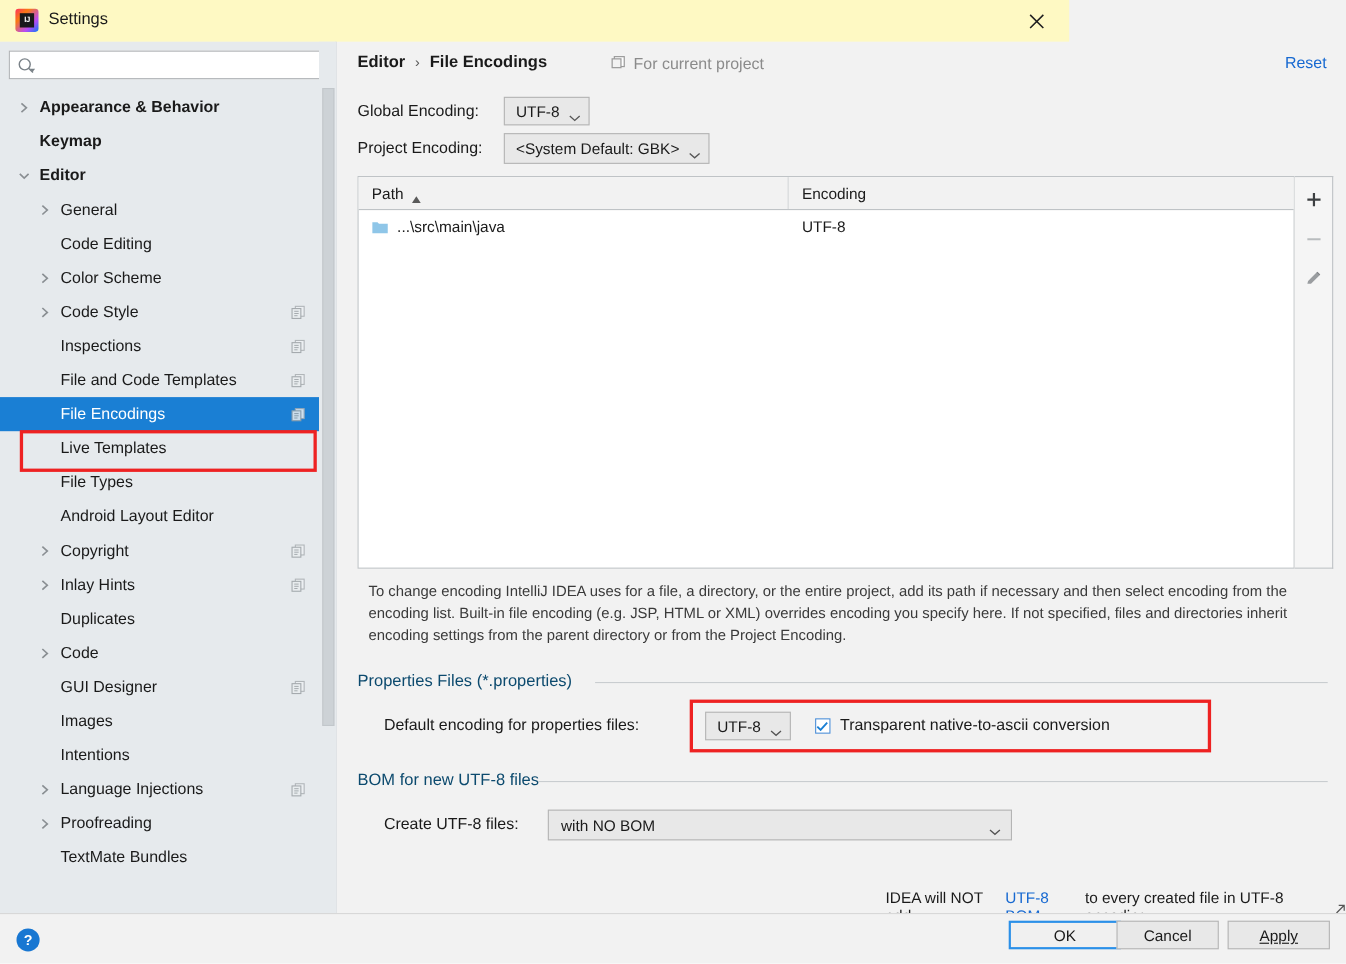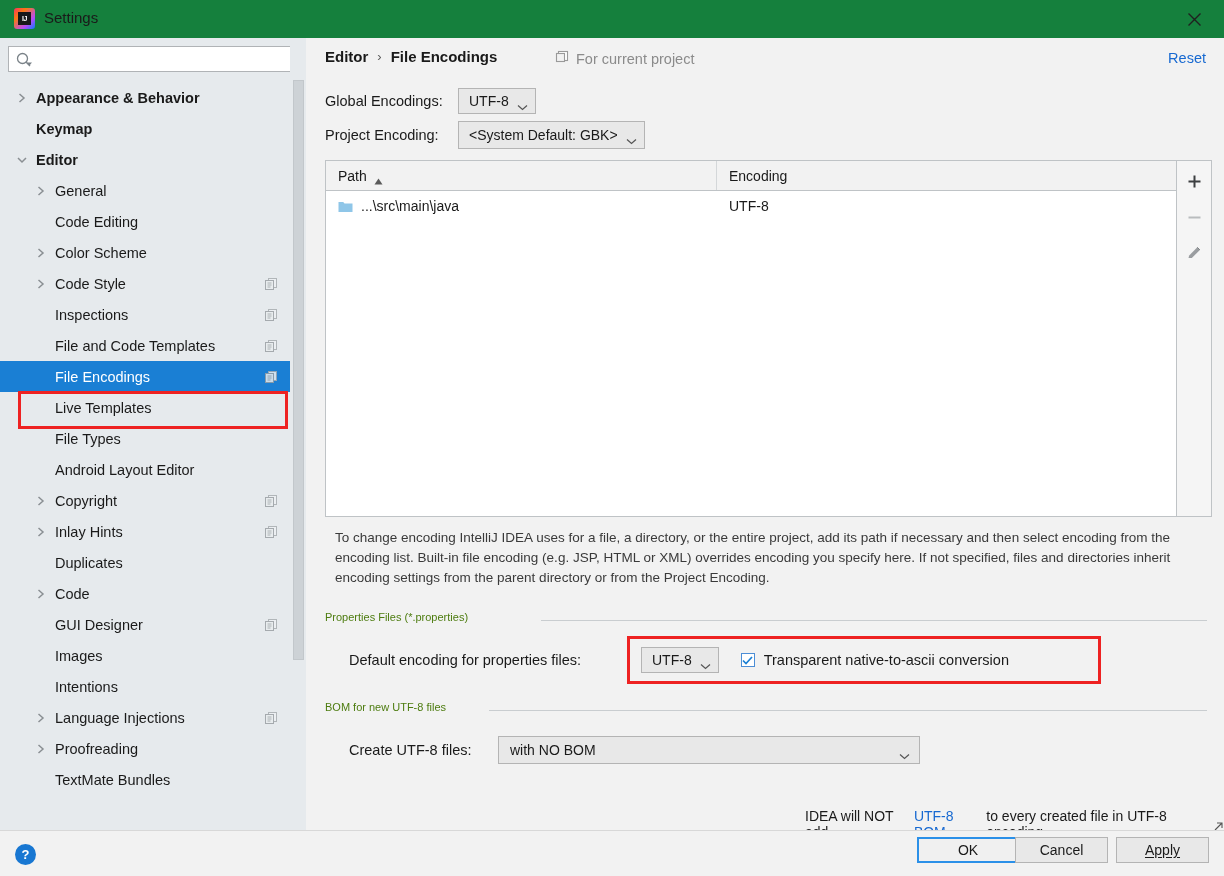--- a/index.html
+++ b/index.html
@@ -10,22 +10,22 @@
     overflow: hidden;
   }
   #app {
     position: relative;
     width: 1224px; height: 876px;
     background: #f2f2f2;
   }
 
   
   .titlebar {
-    position: absolute; left: 0; top: 0; width: 1224px; height: 38px;
-    background: #15803d;
+    position: absolute; left: 0; top: 0; width: 972px; height: 38px;
+    background: #fef9c3;
     display: flex; align-items: center;
   }
   .logo {
     position: absolute; left: 14px; top: 8px;
     width: 21px; height: 21px;
     border-radius: 3px;
     background: linear-gradient(135deg, #fe315d 0%, #f97a12 30%, #b74af7 70%, #087cfa 100%);
     display: flex; align-items: center; justify-content: center;
     overflow: hidden;
   }
@@ -173,21 +173,21 @@
     cursor: pointer;
   }
 
   .desc {
     position: absolute; left: 28px; top: 490px; width: 872px;
     font-size: 13.5px; line-height: 20px; color: #3a3a3a;
   }
 
   
   .group-title {
-    position: absolute; font-size: 11px; color: #4d7c0f;
+    position: absolute; font-size: 15px; color: #0c4a6e;
     background: #f2f2f2; padding-right: 9px; text-align: center;
   }
   .group-line {
     position: absolute; height: 1px; background: #c9cdd0;
   }
 
   .checkbox-row { display: inline-flex; align-items: center; gap: 9px; cursor: pointer; }
   .cbox {
     width: 14px; height: 14px; border: 1px solid #4c8ed6; background: #fff;
     display: flex; align-items: center; justify-content: center; flex: none;
@@ -445,21 +445,21 @@
           <rect x="3.5" y="1.5" width="9" height="9" stroke="#9a9a9a" stroke-width="1.1" fill="#fff"></rect>
           <rect x="1.5" y="3.5" width="8" height="8" stroke="#9a9a9a" stroke-width="1.1" fill="#f2f2f2"></rect>
         </svg>
       </span>
       <span>For current project</span>
     </div>
 
     <div class="reset-link">Reset</div>
 
     <div class="field-row" style="left:18px; top:50px;">
-      <span class="field-label" style="width:133px;">Global Encodings:</span>
+      <span class="field-label" style="width:133px;">Global Encoding:</span>
       <span class="combo">
         <span>UTF-8</span>
         <span class="chev">
           <svg width="11" height="7" viewBox="0 0 11 7">
               <path d="M1 1.5 L5.5 5.5 L10 1.5" stroke="#555" stroke-width="1.2" fill="none"></path>
             </svg>
         </span>
       </span>
     </div>
 

